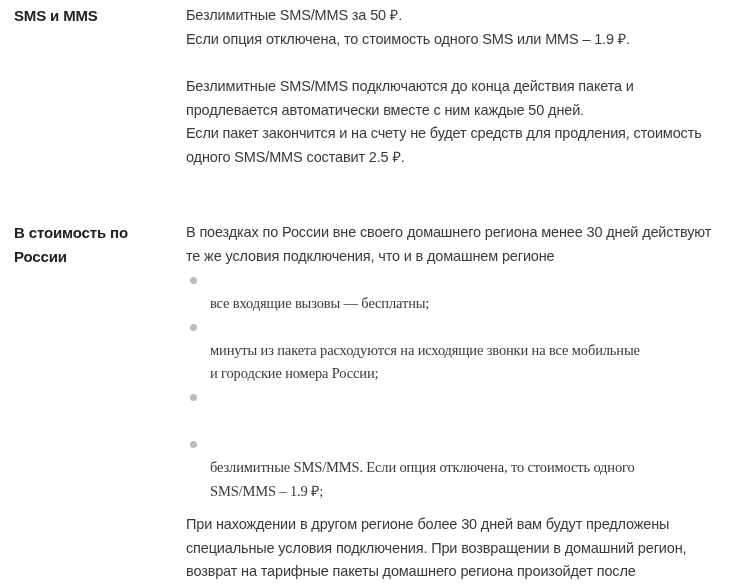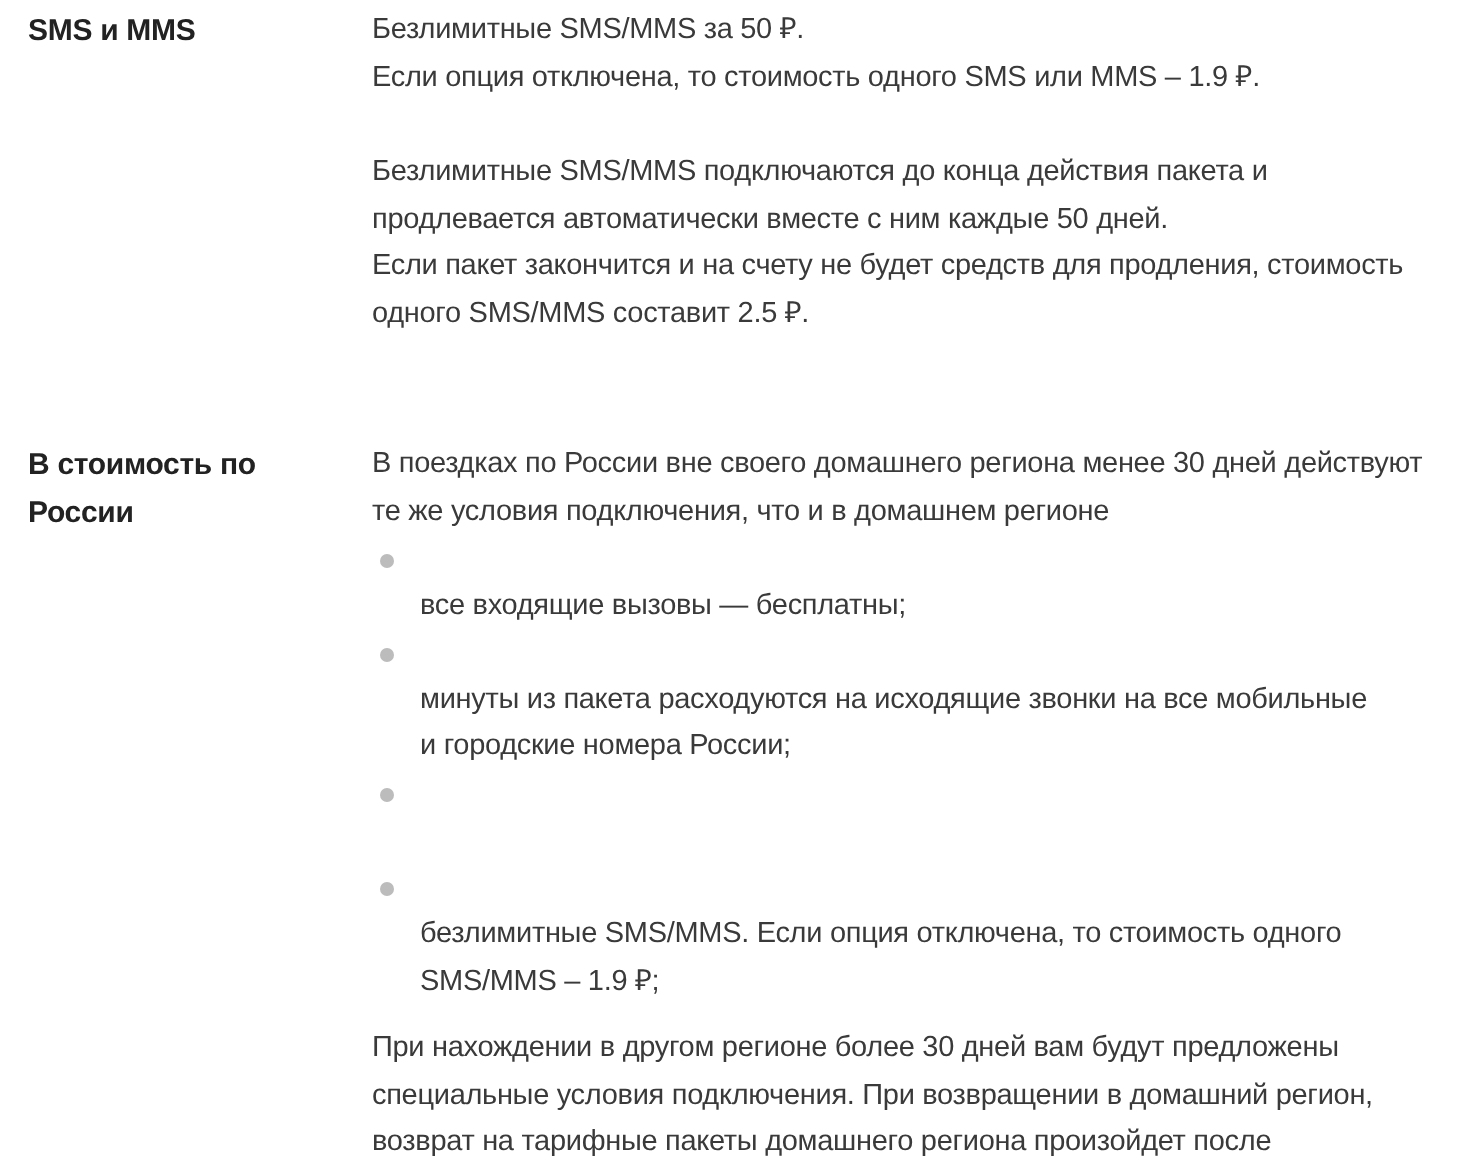--- a/index.html
+++ b/index.html
@@ -45,20 +45,21 @@
   .para + .para { margin-top: 24px; }
   ul.bullet-list {
     list-style: none;
     margin: 0;
     padding: 0;
   }
   ul.bullet-list li {
     position: relative;
     padding-left: 24px;
     white-space: pre-line;
+    font-family: Liberation Serif, serif;
   }
   .bullet-dot {
     position: absolute;
     left: 4px;
     top: 8.5px;
     width: 7px;
     height: 7px;
     border-radius: 50%;
     background: #bcbcbc;
   }

